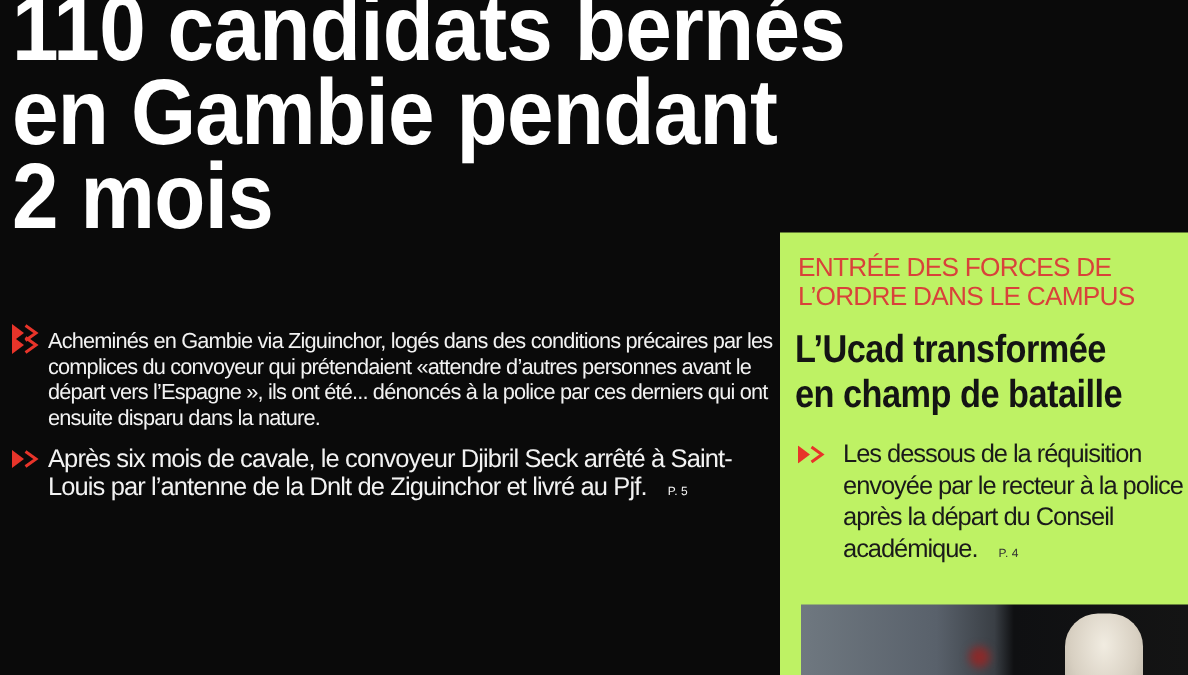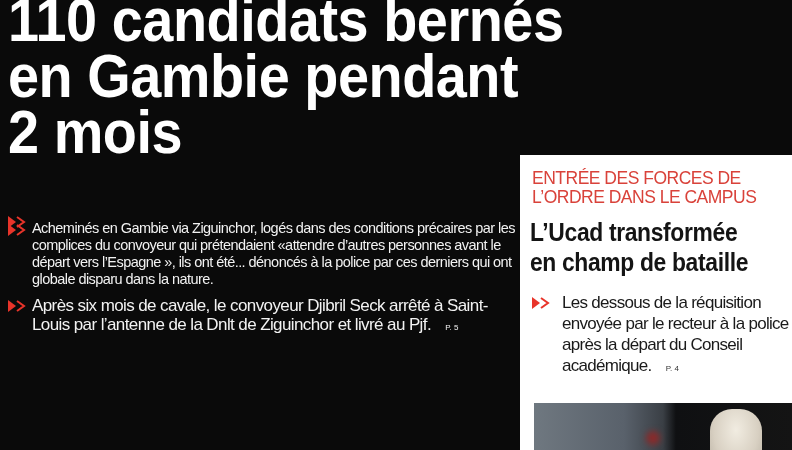--- a/index.html
+++ b/index.html
@@ -37,21 +37,21 @@
       margin-bottom: 8px;
     }
     .bullet.large { font-size: 17px; line-height: 19px; letter-spacing: -0.6px; }
     .arrow {
       position: absolute; left: 0; top: 4px;
       width: 20px; height: 12px;
     }
     .page-ref { font-size: 8px; margin-left: 10px; letter-spacing: 0; }
     .sidebox {
       position: absolute; left: 520px; top: 155px; width: 272px; height: 295px;
-      background: #ffffff;
+      background: #bef264;
     }
     .kicker {
       position: absolute; left: 12px; top: 14px;
       color: #d9423a;
       font-family: "Liberation Sans", sans-serif;
       font-size: 17.5px; line-height: 19px;
       letter-spacing: -0.5px;
       white-space: pre-line;
     }
     .side-title {
@@ -101,21 +101,21 @@
     <svg class="arrow" viewBox="0 0 20 12">
       <polygon points="0,0 8,6 0,12" fill="#e8342a"></polygon>
       <polyline points="9,1 16,6 9,11" fill="none" stroke="#e8342a" stroke-width="2"></polyline>
     </svg>
   </div>
   <div class="bullet">
     <svg class="arrow" viewBox="0 0 20 12">
       <polygon points="0,0 8,6 0,12" fill="#e8342a"></polygon>
       <polyline points="9,1 16,6 9,11" fill="none" stroke="#e8342a" stroke-width="2"></polyline>
     </svg>
-    <span>Acheminés en Gambie via Ziguinchor, logés dans des conditions précaires par les complices du convoyeur qui prétendaient «attendre d’autres personnes avant le départ vers l’Espagne », ils ont été... dénoncés à la police par ces derniers qui ont globale disparu dans la nature.</span>
+    <span>Acheminés en Gambie via Ziguinchor, logés dans des conditions précaires par les complices du convoyeur qui prétendaient «attendre d’autres personnes avant le départ vers l’Espagne », ils ont été... dénoncés à la police par ces derniers qui ont ensuite disparu dans la nature.</span>
   </div>
   <div class="bullet large">
     <svg class="arrow" viewBox="0 0 20 12">
       <polygon points="0,0 8,6 0,12" fill="#e8342a"></polygon>
       <polyline points="9,1 16,6 9,11" fill="none" stroke="#e8342a" stroke-width="2"></polyline>
     </svg>
     <span>Après six mois de cavale, le convoyeur Djibril Seck arrêté à Saint-Louis par l’antenne de la Dnlt de Ziguinchor et livré au Pjf.</span>
     <span class="page-ref">P. 5</span>
   </div>
 </div>

